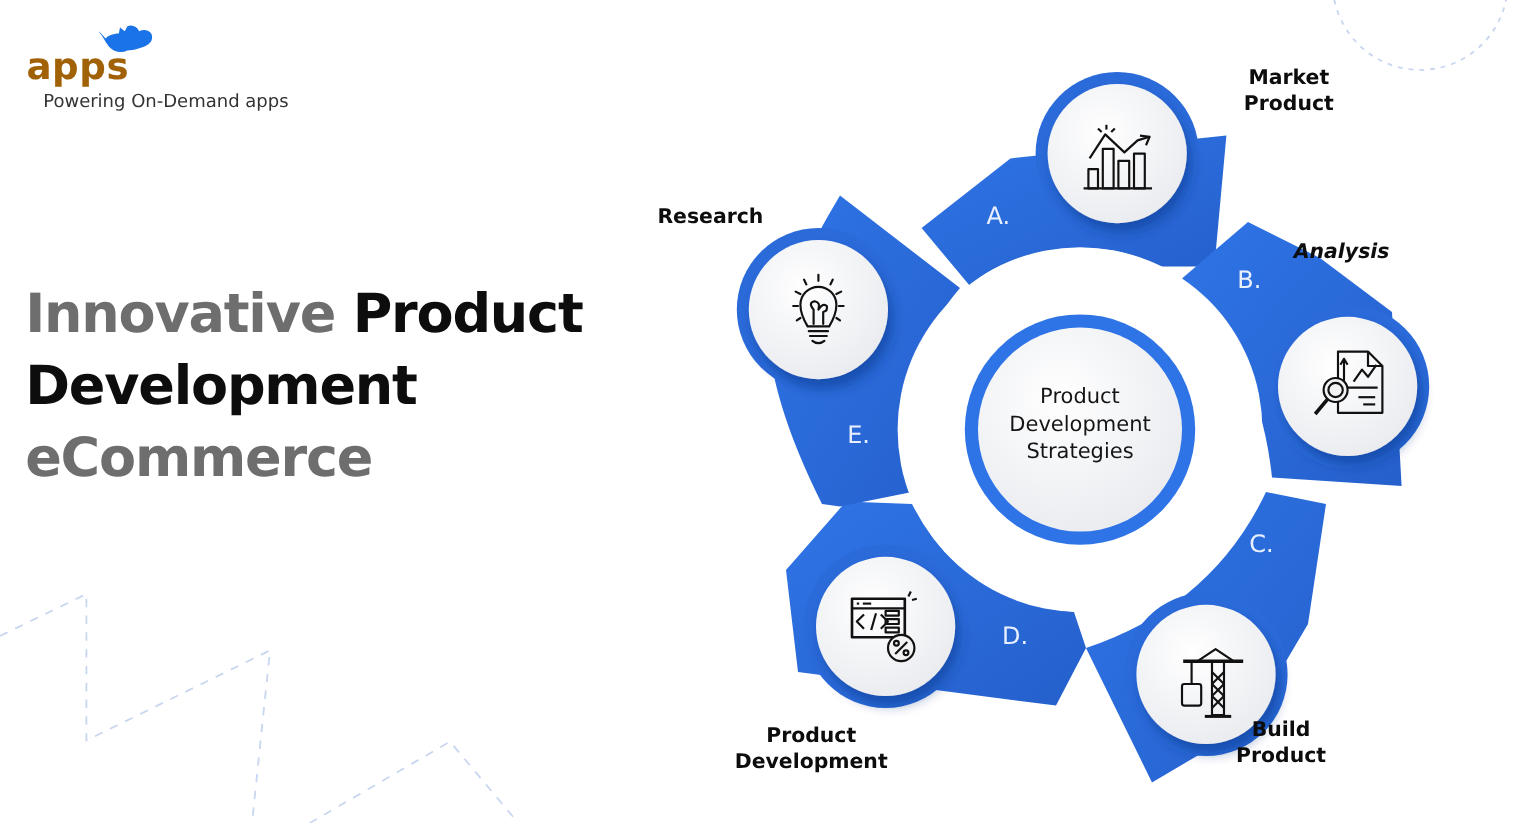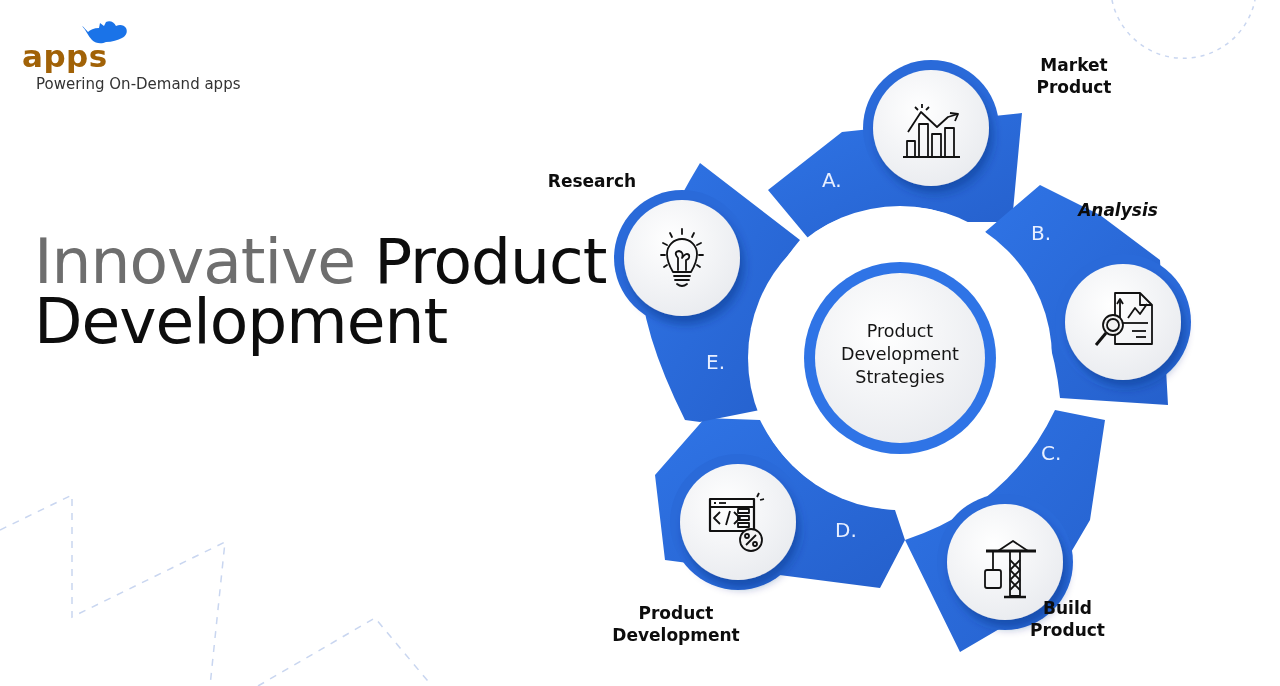--- a/index.html
+++ b/index.html
@@ -6,21 +6,21 @@
   html, body { width: 1280px; height: 686px; background: #ffffff; overflow: hidden; }
   body { position: relative; font-family: "Liberation Sans", sans-serif; }
 
   .bg-deco { position: absolute; left: 0; top: 0; width: 1280px; height: 686px; pointer-events: none; }
 
   .logo { position: absolute; left: 20px; top: 18px; width: 170px; height: 75px; }
   .logo-word { position: absolute; left: 2px; top: 20px; font-size: 31px; font-weight: 700; color: #a16207; letter-spacing: 0.5px; font-family: "DejaVu Sans", sans-serif; }
   .logo-tag { position: absolute; left: 16px; top: 57px; font-size: 15px; color: #333; white-space: nowrap; font-family: "DejaVu Sans", sans-serif; }
   .logo-rhino { position: absolute; left: 60px; top: 2px; }
 
-  .headline { position: absolute; left: 34px; top: 232px; font-family: "DejaVu Sans", sans-serif; font-weight: 400; font-size: 63px; line-height: 60px; letter-spacing: -1px; }
+  .headline { position: absolute; left: 21px; top: 232px; font-family: "DejaVu Sans", sans-serif; font-weight: 700; font-size: 45px; line-height: 60px; letter-spacing: -1px; }
   .headline .gray { color: #6e6e6e; }
   .headline .dark { color: #0d0d0d; }
 
   .diagram { position: absolute; left: 0; top: 0; width: 1280px; height: 686px; }
 
   .step-title { position: absolute; font-family: "DejaVu Sans", sans-serif; font-weight: 700; font-size: 17px; line-height: 22px; color: #0d0d0d; text-align: center; white-space: nowrap; }
 
   .center-text { position: absolute; left: 820px; top: 320px; width: 160px; text-align: center; font-family: "DejaVu Sans", sans-serif; font-size: 17.5px; line-height: 23px; color: #151515; }
   .letter { position: absolute; font-family: "DejaVu Sans", sans-serif; font-size: 20px; color: #e8efff; font-weight: 400; }
 </style>
@@ -39,20 +39,21 @@
   <svg class="logo-rhino" width="50" height="32" viewBox="0 0 50 32">
     <path d="M2,6 C6,10 8,16 12,20 C16,24 22,24 26,22 C32,22 38,20 42,18 C46,16 48,12 46,8 C44,5 40,4 36,6 C34,2 30,0 26,2 L24,6 L20,3 L19,8 C14,8 10,10 8,12 C6,10 4,7 2,6 Z" fill="#1a73e8"></path>
   </svg>
   <div class="logo-word">apps</div>
   <div class="logo-tag">Powering On-Demand apps</div>
 </div>
 
 <div class="headline">
   <div><span class="gray">Innovative </span><span class="dark">Product</span></div>
   <div><span class="dark">Development</span></div>
+  <div><span class="gray">eCommerce</span></div>
 </div>
 
 <svg class="diagram" viewBox="0 0 1280 686">
   <defs>
     <radialGradient id="discGrad" cx="40%" cy="35%" r="70%">
       <stop offset="0%" stop-color="#ffffff"></stop>
       <stop offset="100%" stop-color="#e9ebef"></stop>
     </radialGradient>
     <linearGradient id="segGrad" x1="0" y1="0" x2="1" y2="1">
       <stop offset="0%" stop-color="#2f74e6"></stop>

